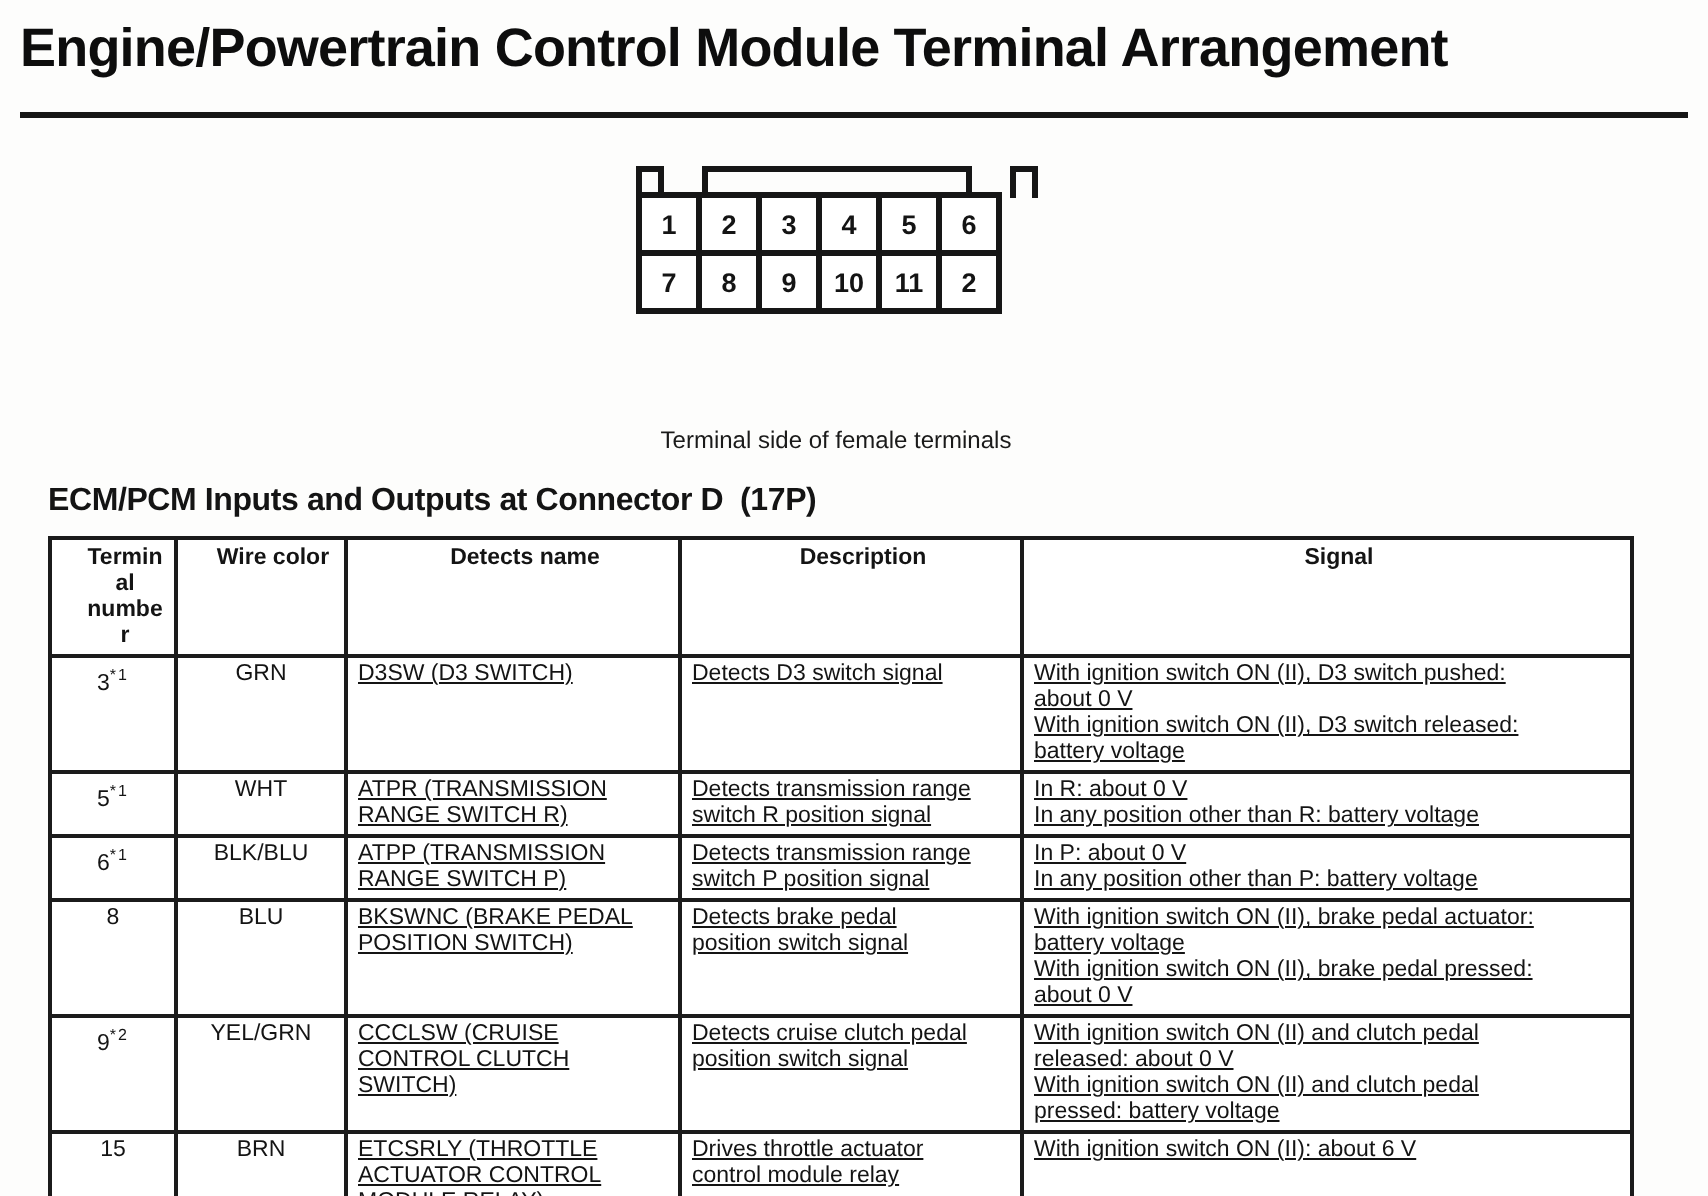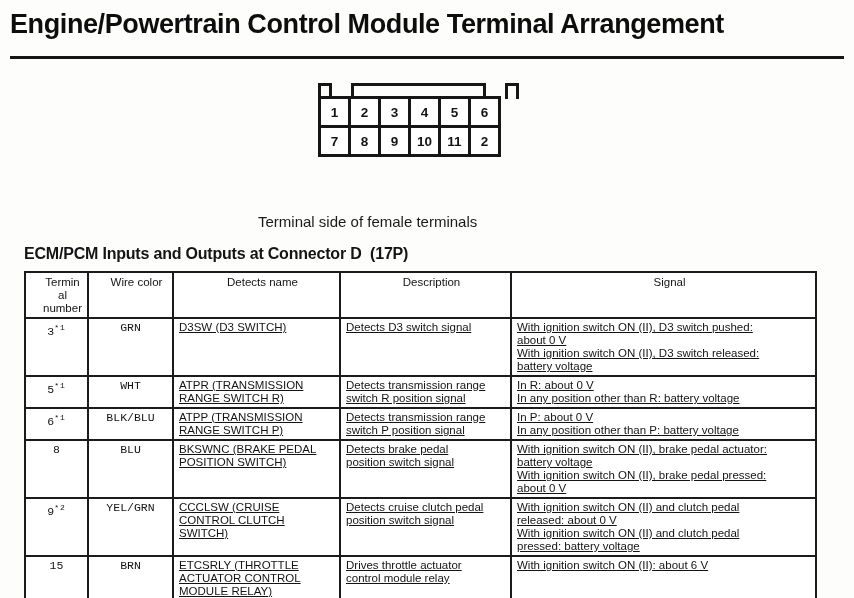--- a/index.html
+++ b/index.html
@@ -35,48 +35,48 @@
     font-size: 13.5px; font-weight: bold; color: #141414;
   }
   table.conn-grid td.keyway-td { border: none; background: transparent; position: relative; }
   .keyway {
     position: absolute; left: 50%; transform: translateX(-50%);
     top: 4px; bottom: -8px; width: 21px;
     border: 3px solid #161616; border-bottom: none; background: #fff;
   }
   .conn-caption {
     margin-top: 12px; width: 320px; margin-left: -60px;
-    text-align: left; font-size: 15px; color: #1a1a1a;
+    text-align: center; font-size: 12px; color: #1a1a1a;
   }
 
   
   .section-head {
     display: flex; justify-content: space-between; align-items: center;
     margin: 15px 20px 0 24px;
   }
   .sec-title { font-size: 16px; font-weight: bold; letter-spacing: -0.2px; }
   .sec-note  { font-size: 15.5px; }
 
   
   table.io-table {
     border-collapse: collapse; table-layout: fixed;
     width: 791px; margin: 8px 0 0 24px; background: #fff;
   }
   table.io-table th, table.io-table td {
     border: 2px solid #1b1b1b; vertical-align: top;
     font-size: 11.5px; line-height: 13px; padding: 2px 5px 2px 5px;
     word-wrap: break-word;
   }
-  table.io-table th { font-weight: normal; text-align: center; padding-top: 3px; padding-left: 17px; }
+  table.io-table th { font-weight: bold; text-align: center; padding-top: 3px; padding-left: 17px; }
   col.c-num  { width: 63px; }
   col.c-wire { width: 85px; }
   col.c-name { width: 167px; }
   col.c-desc { width: 171px; }
   col.c-sig  { width: 305px; }
-  td.cell-num, td.cell-wire { text-align: center; font-family: Liberation Mono, monospace; }
+  td.cell-num, td.cell-wire { text-align: center; }
   sup.mark { font-size: 8px; vertical-align: super; letter-spacing: 1px; }
   .line { min-height: 13px; text-decoration: underline; }
 
   
   .footnotes { margin: 4px 0 0 22px; font-size: 12.5px; line-height: 16px; }
   .footnote sup.mark { font-size: 9px; margin-right: 2px; }
 </style>
 </head>
 <body>
 

